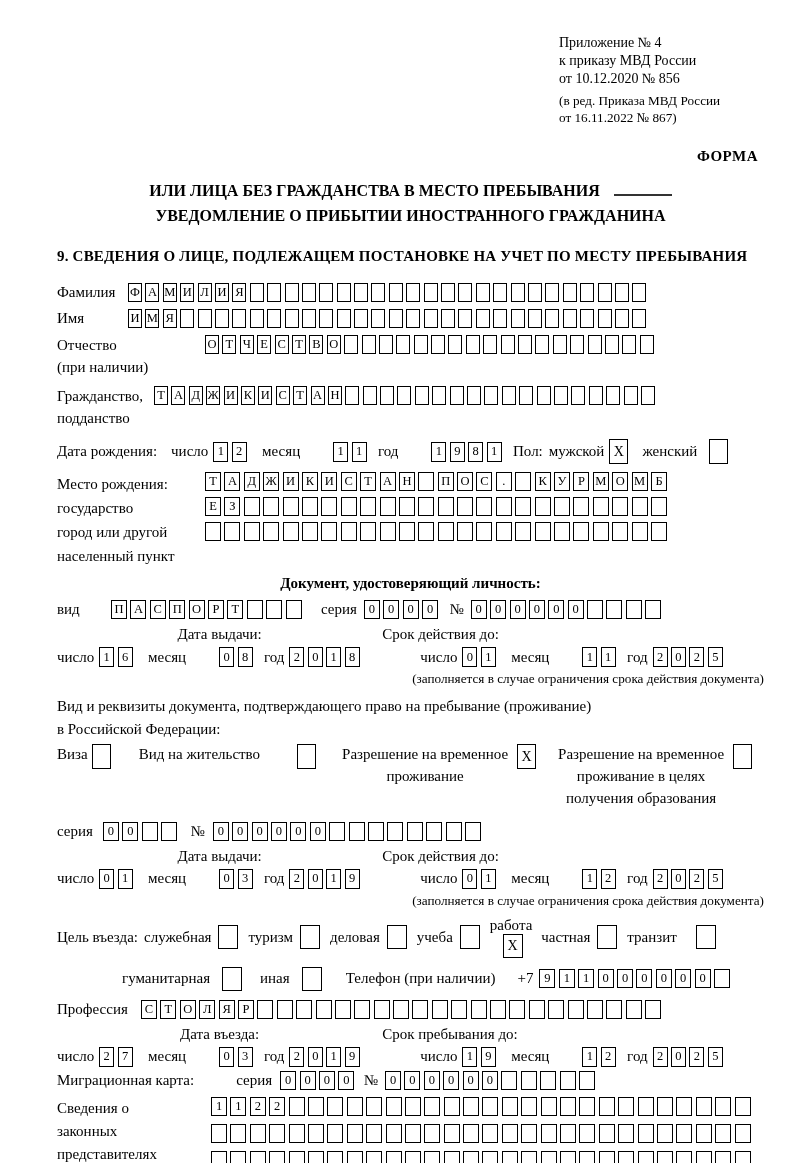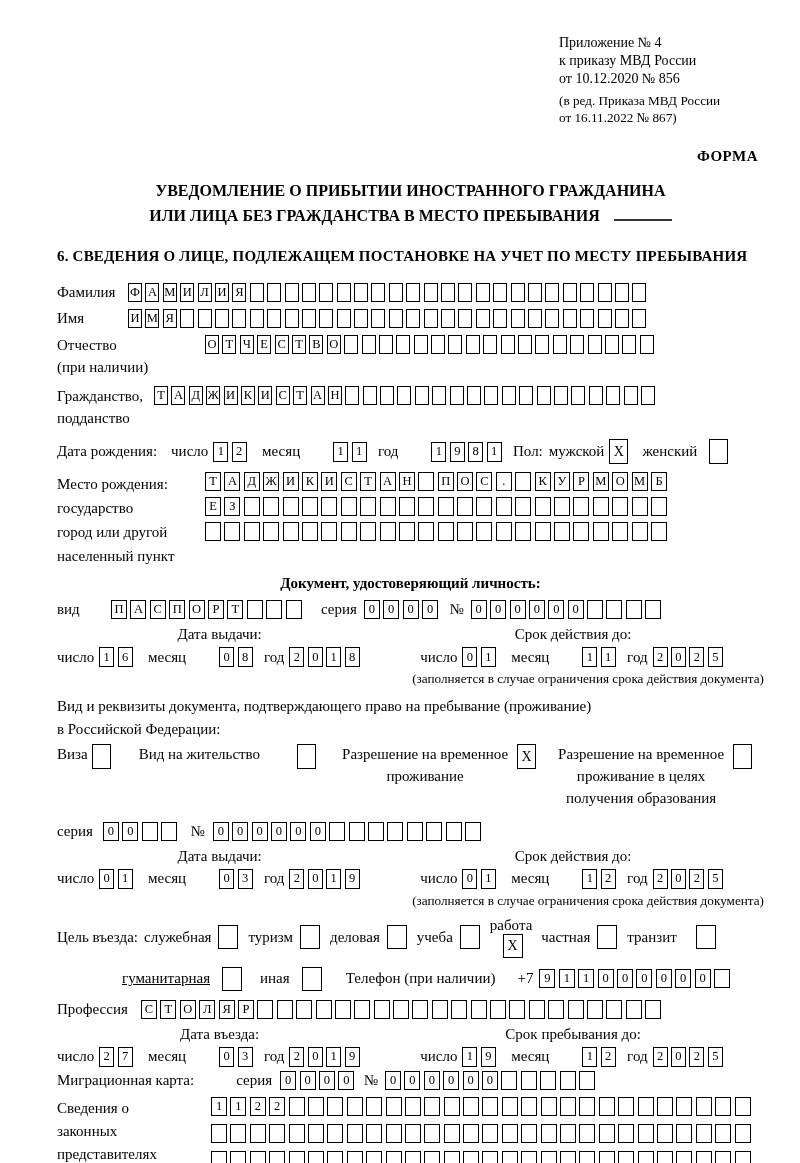--- a/index.html
+++ b/index.html
@@ -48,21 +48,21 @@
   }
 
   .w71  { width: 71px; }
   .w95  { width: 97px; }
   .w145 { width: 148px; }
   .gap8 { margin-right: 8px; gap: 28px; } .gap12 { margin-right: 12px; }
 
   
   .dheads { display: flex; font-size: 15px; margin-bottom: 4px; }
   .dheads .dh-l { width: 46%; text-align: center; }
-  .dheads .dh-r { width: 54%; text-align: center; }
+  .dheads .dh-r { width: 54%; }
   .dvals { display: flex; align-items: center; margin-bottom: 4px; }
   .dvals .dv-l { width: 46%; display: flex; align-items: center; }
   .dvals .dv-r { width: 54%; display: flex; align-items: center; padding-left: 38px; }
   .dgroup { display: flex; align-items: center; }
   .dgroup .lbl { margin-right: 5px; }
   .note { font-size: 13.2px; text-align: right; margin: 0 0 8px 0; }
 
   .center-bold { text-align: center; font-weight: bold; font-size: 15px; margin: 4px 0 8px 0; }
   .intro { font-size: 15px; line-height: 1.5; margin-bottom: 4px; }
 
@@ -88,25 +88,25 @@
       <div class="hdr-block">Приложение № 4
 к приказу МВД России
 от 10.12.2020 № 856</div>
       <div class="hdr-small">(в ред. Приказа МВД России
 от 16.11.2022 № 867)</div>
     </div>
   </div>
   <div class="forma">ФОРМА</div>
 
   <div class="title">
+    <div><span>ИЛИ ЛИЦА БЕЗ ГРАЖДАНСТВА В МЕСТО ПРЕБЫВАНИЯ</span><span class="blank-line"></span></div>
     <div>УВЕДОМЛЕНИЕ О ПРИБЫТИИ ИНОСТРАННОГО ГРАЖДАНИНА</div>
-    <div><span>ИЛИ ЛИЦА БЕЗ ГРАЖДАНСТВА В МЕСТО ПРЕБЫВАНИЯ</span><span class="blank-line"></span></div>
-  </div>
-
-  <div class="sec-head">6. СВЕДЕНИЯ О ЛИЦЕ, ПОДЛЕЖАЩЕМ ПОСТАНОВКЕ НА УЧЕТ ПО МЕСТУ ПРЕБЫВАНИЯ</div>
+  </div>
+
+  <div class="sec-head">9. СВЕДЕНИЯ О ЛИЦЕ, ПОДЛЕЖАЩЕМ ПОСТАНОВКЕ НА УЧЕТ ПО МЕСТУ ПРЕБЫВАНИЯ</div>
 
   <div class="row">
     <span class="lbl w71">Фамилия</span>
     <span class="boxes">
         <span class="box">Ф</span>
         <span class="box">А</span>
         <span class="box">М</span>
         <span class="box">И</span>
         <span class="box">Л</span>
         <span class="box">И</span>
@@ -595,21 +595,21 @@
         <span class="optlbl">частная</span>
         <span class="cb"></span>
       </span>
     <span class="purpose-opt" style="margin-right:15px;gap:12px;">
         <span class="optlbl">транзит</span>
         <span class="cb"></span>
       </span>
   </div>
   <div class="purpose-row" style="padding-left:65px;">
     <span class="purpose-opt" style="margin-right:18px;">
-        <span class="optlbl" style="margin-right:12px;text-decoration:underline;">гуманитарная</span>
+        <span class="optlbl" style="margin-right:12px;">гуманитарная</span>
         <span class="cb"></span>
       </span>
     <span class="purpose-opt" style="margin-right:24px;">
         <span class="optlbl" style="margin-right:12px;">иная</span>
         <span class="cb"></span>
       </span>
     <span class="lbl" style="margin-right:22px;">Телефон (при наличии)</span>
     <span class="lbl" style="margin-right:6px;">+7</span>
     <span class="boxes md">
         <span class="box">9</span>

